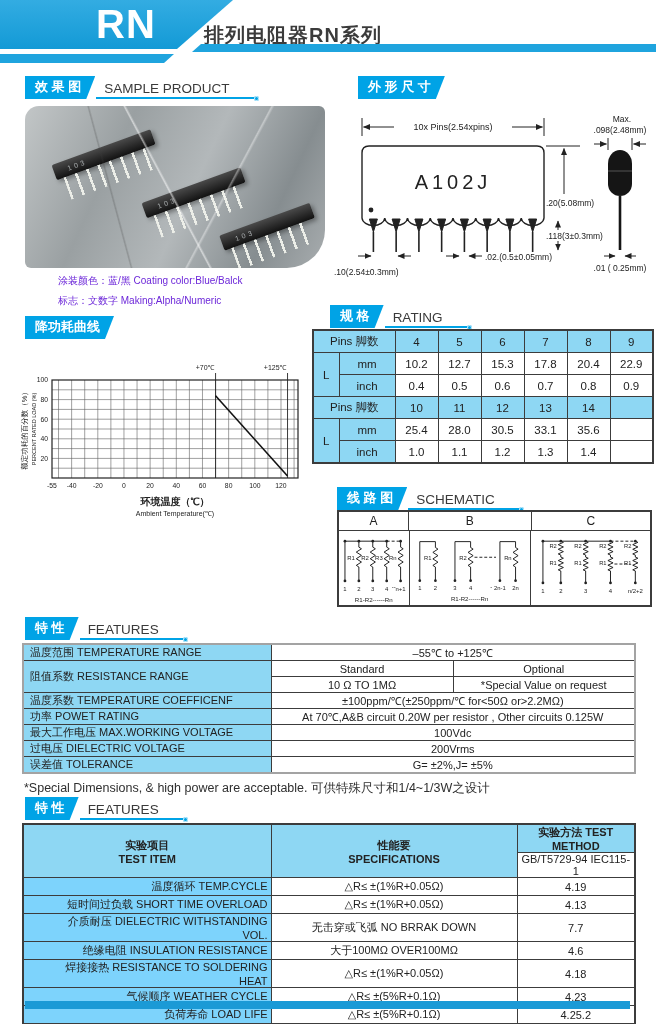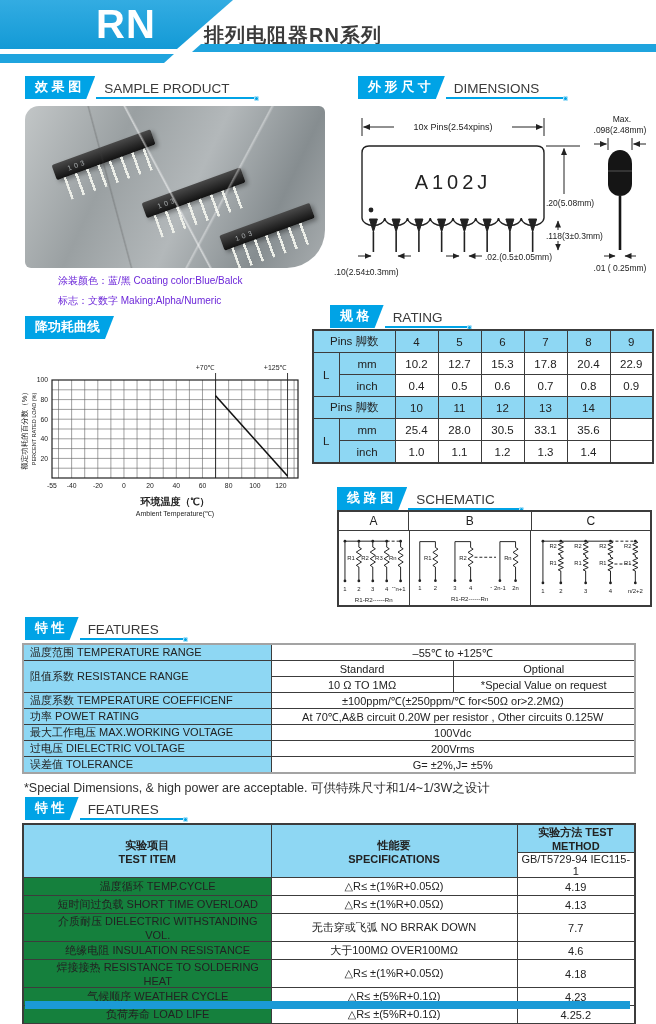--- a/index.html
+++ b/index.html
@@ -47,21 +47,21 @@
   td{border:1px solid #3c3c3c;font-size:11px;color:#222;text-align:center;padding:0 3px;overflow:hidden;}
   .hd{background:#8ed7f3;}
   .rating-tbl{position:absolute;left:312px;top:329px;width:340px;border:2px solid #3c3c3c;}
   .rating-tbl td{height:21px;font-size:11.5px;}
   .feat-tbl{position:absolute;left:22px;top:643px;width:612px;border:2px solid #a3a3a3;}
   .feat-tbl td{height:15px;font-size:11px;}
   .feat-tbl td.item{background:#8ed7f3;text-align:left;padding-left:6px;}
   .test-tbl{position:absolute;left:22px;top:823px;width:612px;border:2px solid #3c3c3c;}
   .test-tbl td{height:17px;font-size:11px;}
   .test-tbl td.hd2{background:#8ed7f3;font-weight:bold;}
-  .test-tbl td.item{background:#15803d;text-align:center;padding-left:24px;}
+  .test-tbl td.item{background:#7dd3fc;text-align:right;padding-left:24px;}
   .note{position:absolute;left:24px;top:780px;font-size:12.5px;color:#2f2f2f;}
 
   
   .schem{position:absolute;left:337px;top:510px;width:315px;height:97px;border:2px solid #3c3c3c;box-sizing:border-box;}
   .schem-hdr{display:flex;height:18px;border-bottom:1px solid #3c3c3c;}
   .schem-hdr div{font-size:12px;display:flex;align-items:center;justify-content:center;}
   .schem-body{display:flex;height:75px;}
   .s-col{box-sizing:border-box;}
   .s-b{border-left:1px solid #3c3c3c;border-right:1px solid #3c3c3c;}
 
@@ -81,21 +81,20 @@
   <div class="bar-left"></div>
 
   <div class="sec" style="left:25px;top:76px;">
     <span class="sec-tag">效 果 图</span>
     <span class="sec-slash"></span>
     <span class="sec-en">SAMPLE PRODUCT</span>
   </div>
   <div class="sec" style="left:345px;top:76px;padding-left:13px;">
     <span class="sec-tag">外 形 尺 寸</span>
     <span class="sec-slash"></span>
-    <span class="sec-en">DIMENSIONS</span>
   </div>
   <div class="sec" style="left:25px;top:316px;">
     <span class="sec-tag">降功耗曲线</span>
     <span class="sec-slash"></span>
   </div>
   <div class="sec" style="left:330px;top:305px;">
     <span class="sec-tag">规  格</span>
     <span class="sec-slash"></span>
     <span class="sec-en">RATING</span>
   </div>

